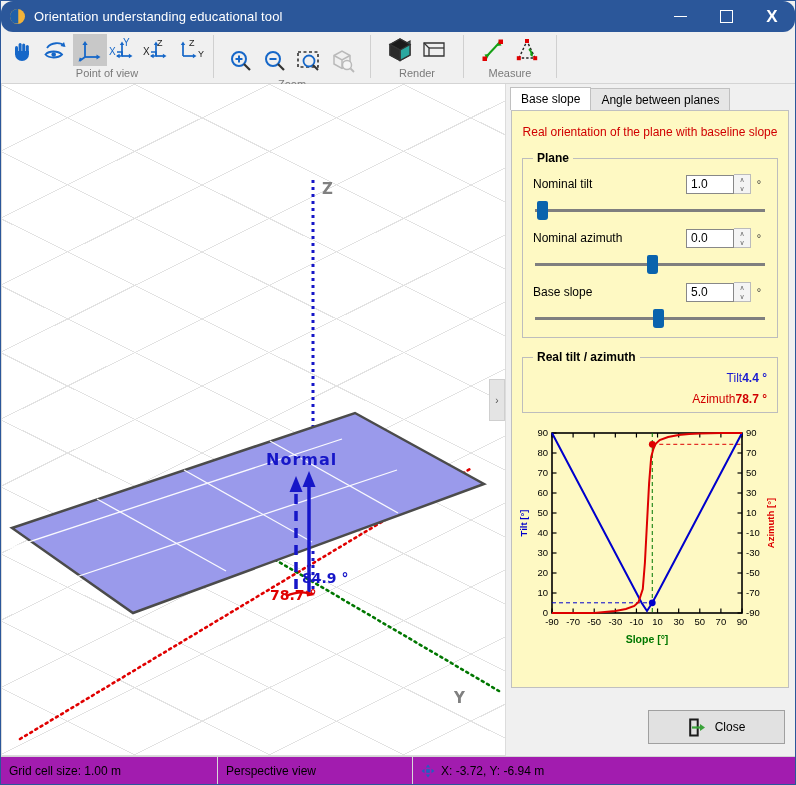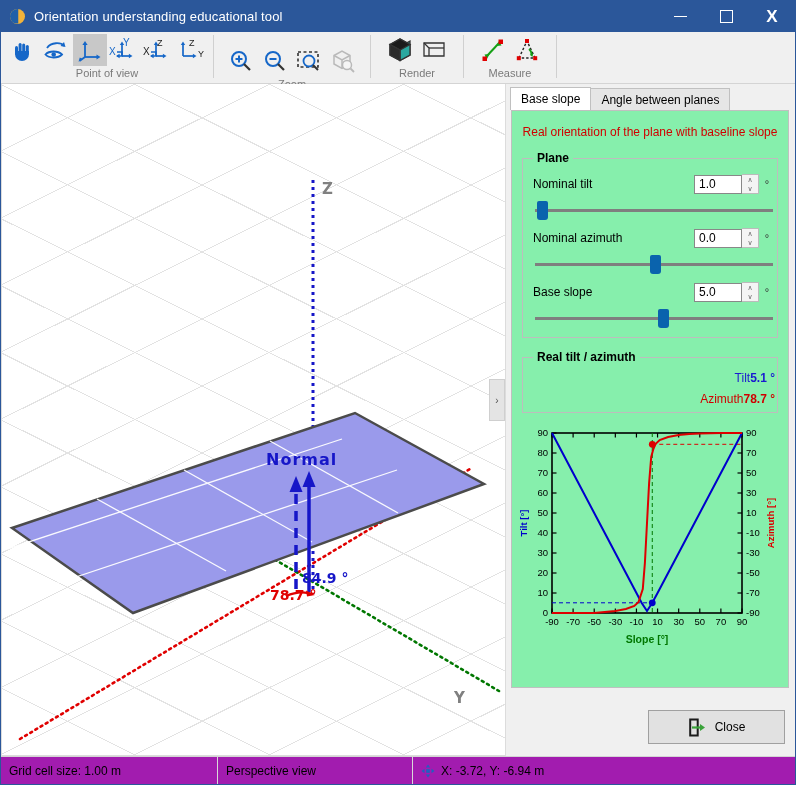--- a/index.html
+++ b/index.html
@@ -6,21 +6,21 @@
   body{
     width:796px;height:785px;overflow:hidden;
     font-family:"Liberation Sans", sans-serif;
     font-size:12px;color:#000;background:#f0f0f0;
   }
   .app{position:relative;width:796px;height:785px;background:#f0f0f0;
        border:1px solid #2b579a;box-sizing:border-box;}
 
   
   .titlebar{height:31px;background:#2b579a;display:flex;align-items:center;
-            position:relative;}
+            position:relative;border-radius:12px;}
   .title-icon{width:16px;height:16px;margin-left:9px;margin-right:8px;position:relative;}
   .title-icon .c1{position:absolute;left:0;top:0;width:15px;height:15px;border-radius:50%;
       background:#f2b33a;}
   .title-icon .c2{position:absolute;left:0;top:0;width:15px;height:15px;border-radius:50%;
       background:#2060a8;clip-path:polygon(0 0,55% 0,55% 100%,0 100%);}
   .title-text{color:#fff;font-size:13px;letter-spacing:.1px;}
   .wbtns{position:absolute;right:0;top:0;height:31px;display:flex;}
   .wbtn{width:46px;height:31px;display:flex;align-items:center;justify-content:center;
         color:#fff;font-size:13px;}
   .wbtn.close{font-size:17px;font-weight:bold;}
@@ -62,25 +62,25 @@
   .ang-red{position:absolute;left:268px;top:503px;color:#e00000;font-weight:bold;
            font-size:14px;font-family:"DejaVu Sans", sans-serif;}
 
   
   .panel{flex:1;background:#f0f0f0;position:relative;}
   .tabstrip{display:flex;height:22px;margin:4px 0 0 4px;align-items:flex-end;}
   .tab{height:21px;padding:0 10px;display:flex;align-items:center;font-size:12px;
        background:#e6e6e6;border:1px solid #c0c0c0;border-bottom:none;color:#000;
        margin-right:-1px;}
   .tab.sel{background:#fff;height:22px;position:relative;z-index:2;}
-  .panelbody{position:absolute;left:5px;right:6px;top:26px;bottom:68px;background:#86efac;
+  .panelbody{position:absolute;left:5px;right:6px;top:26px;bottom:68px;background:#fef9c3;
              border:1px solid #c0c0c0;}
   .hint{color:#d00000;text-align:center;font-size:12px;margin-top:14px;}
 
-  fieldset.grp{margin:12px 10px 0 10px;border:1px solid #bdbdbd;padding:0 2px 10px 10px;}
+  fieldset.grp{margin:12px 10px 0 10px;border:1px solid #bdbdbd;padding:0 10px 10px 10px;}
   fieldset.grp legend{font-weight:bold;font-size:12px;padding:0 4px;}
   .row{display:flex;align-items:center;margin-top:9px;}
   .row .lab{flex:1;font-size:12px;}
   .numbox{width:48px;height:19px;border:1px solid #888;background:#fff;
           font-size:12px;padding:0 4px;box-sizing:border-box;display:flex;align-items:center;}
   .spin{width:17px;height:20px;border:1px solid #bbb;border-left:none;background:#f4f4f4;
         display:flex;flex-direction:column;box-sizing:border-box;}
   .spin div{flex:1;display:flex;align-items:center;justify-content:center;
             font-size:7px;color:#666;line-height:1;}
   .deg{width:16px;text-align:center;font-size:11px;color:#333;}
@@ -404,21 +404,21 @@
           <div class="slider">
             <div class="strack"></div>
             <div class="sthumb" style="left:51.5%"></div>
           </div>
         </fieldset>
 
         <fieldset class="grp" style="padding-bottom:6px;">
           <legend>Real tilt / azimuth</legend>
           <div class="rtrow">
             <div class="k blue">Tilt</div>
-            <div class="v blue">5.1 °</div>
+            <div class="v blue">4.4 °</div>
           </div>
           <div class="rtrow">
             <div class="k red">Azimuth</div>
             <div class="v red">78.7 °</div>
           </div>
         </fieldset>
 
         <div class="chartwrap">
           <svg id="chart-svg" width="268" height="235" viewBox="0 0 268 235">
               <rect x="36" y="10" width="190" height="180" fill="none" stroke="#000" stroke-width="1.6"></rect>

